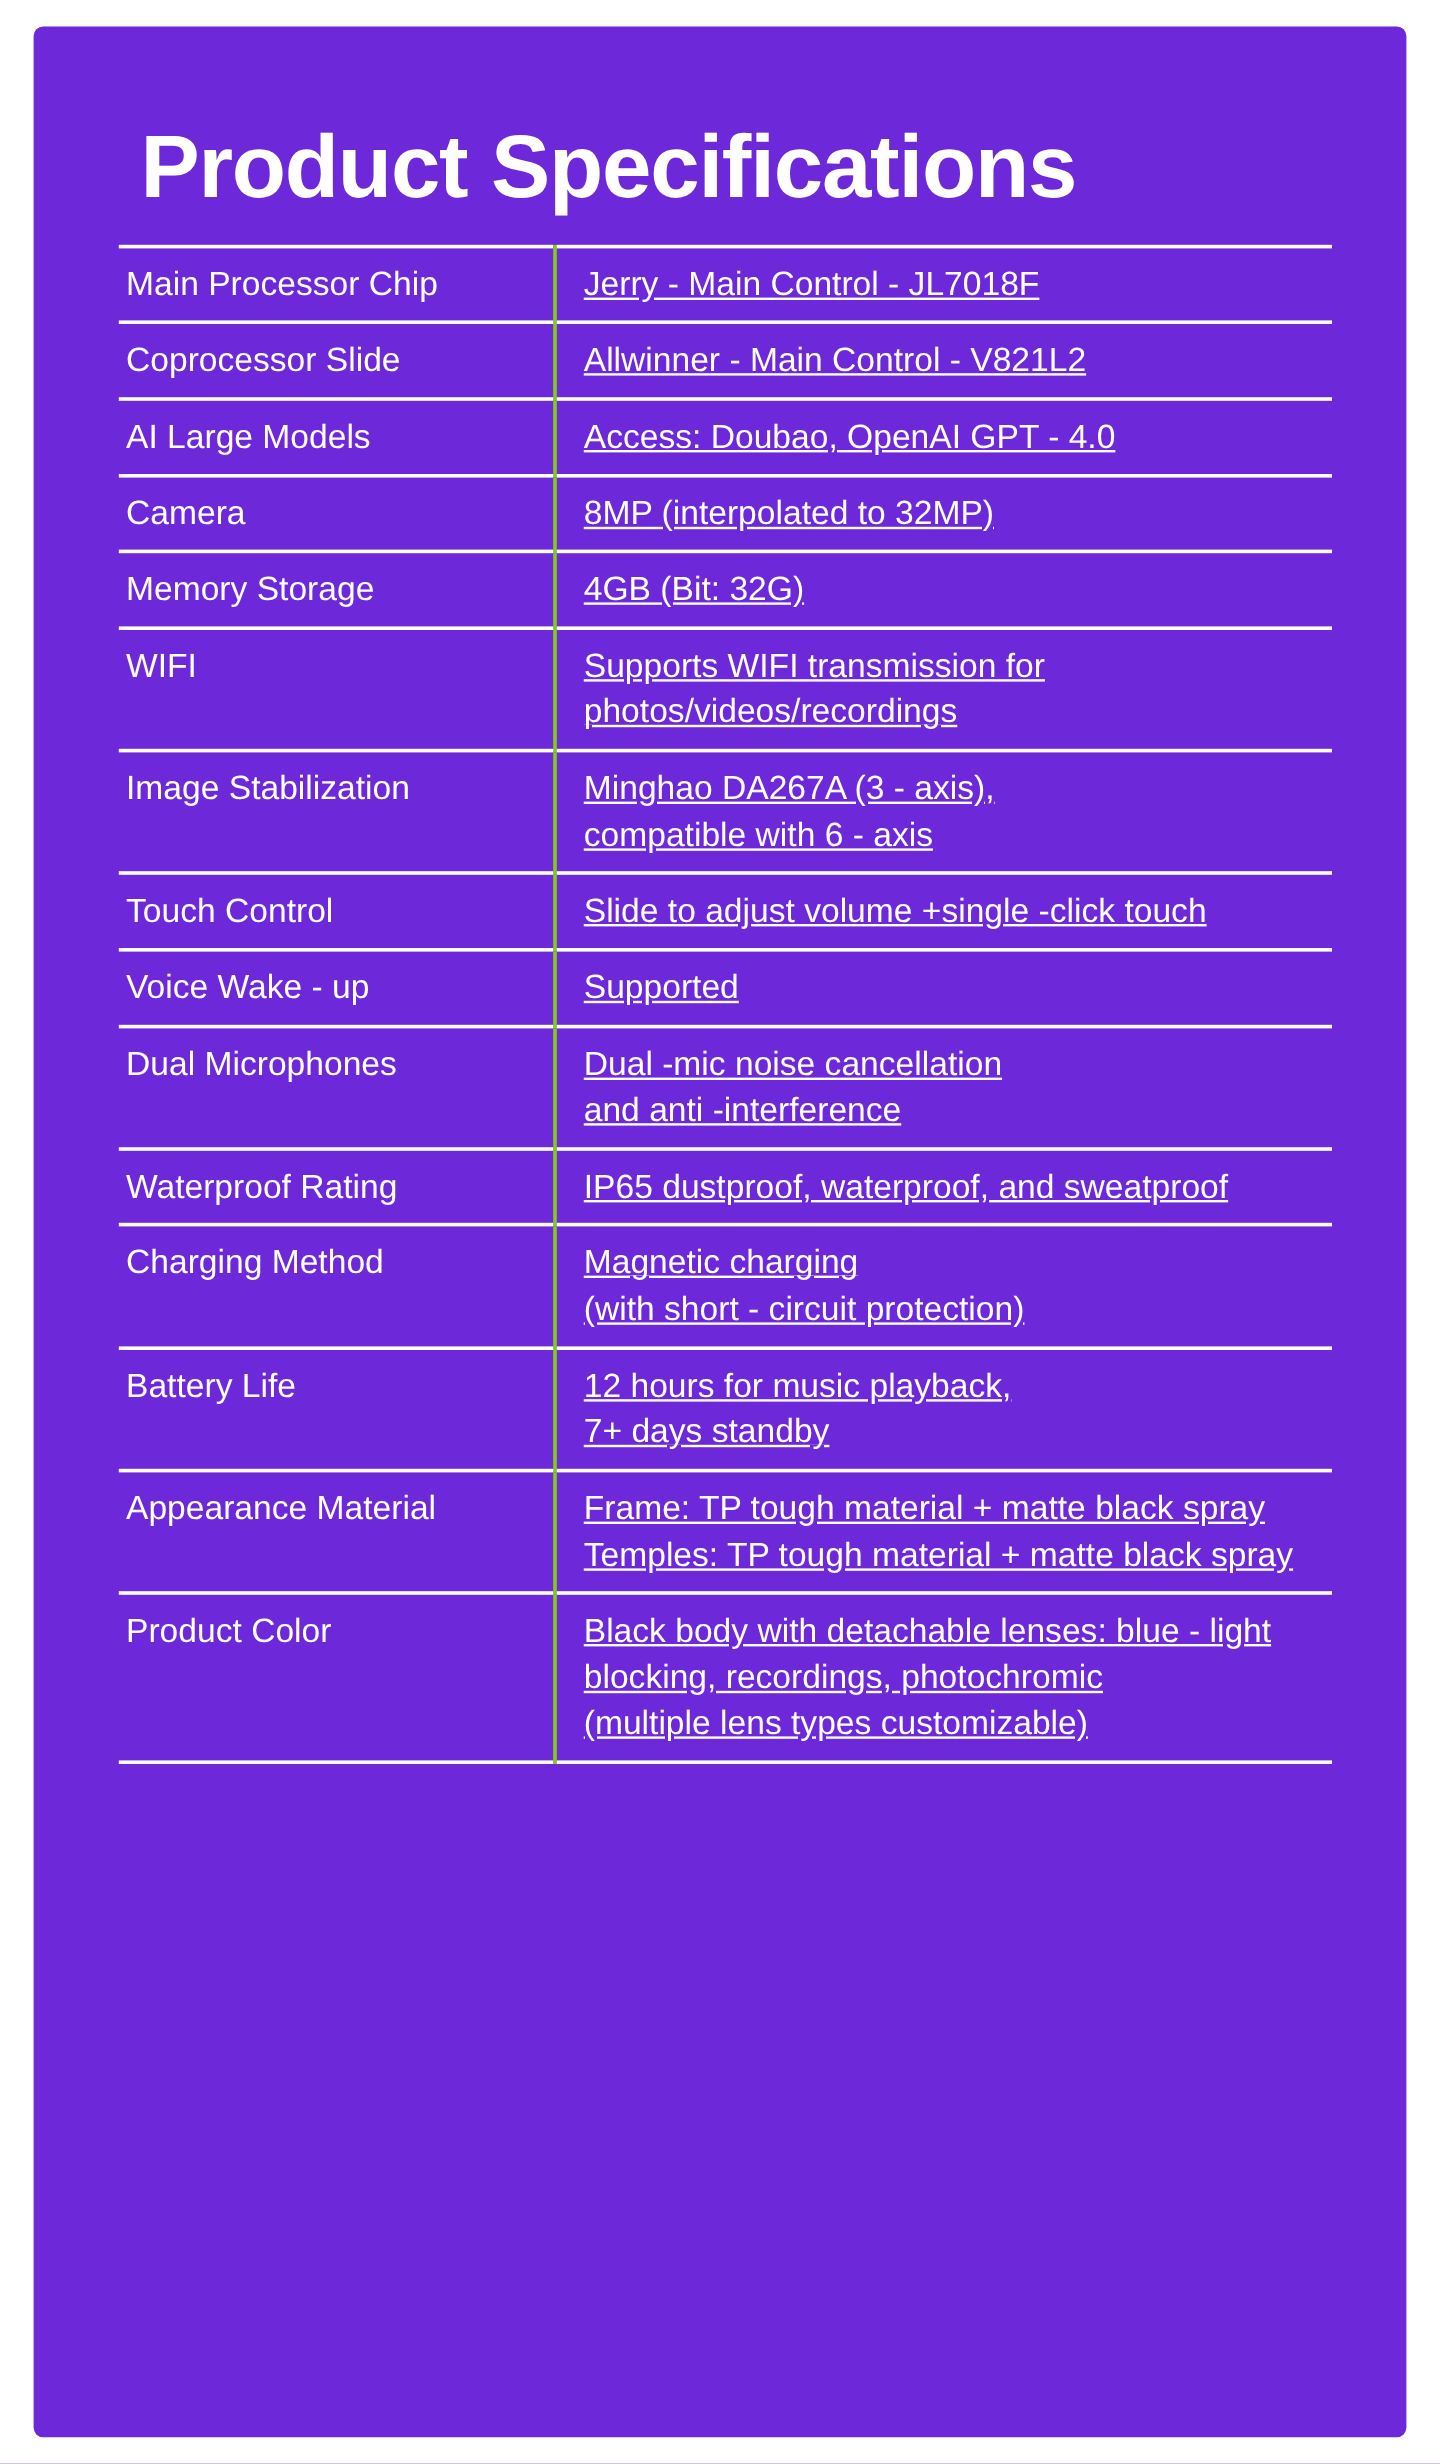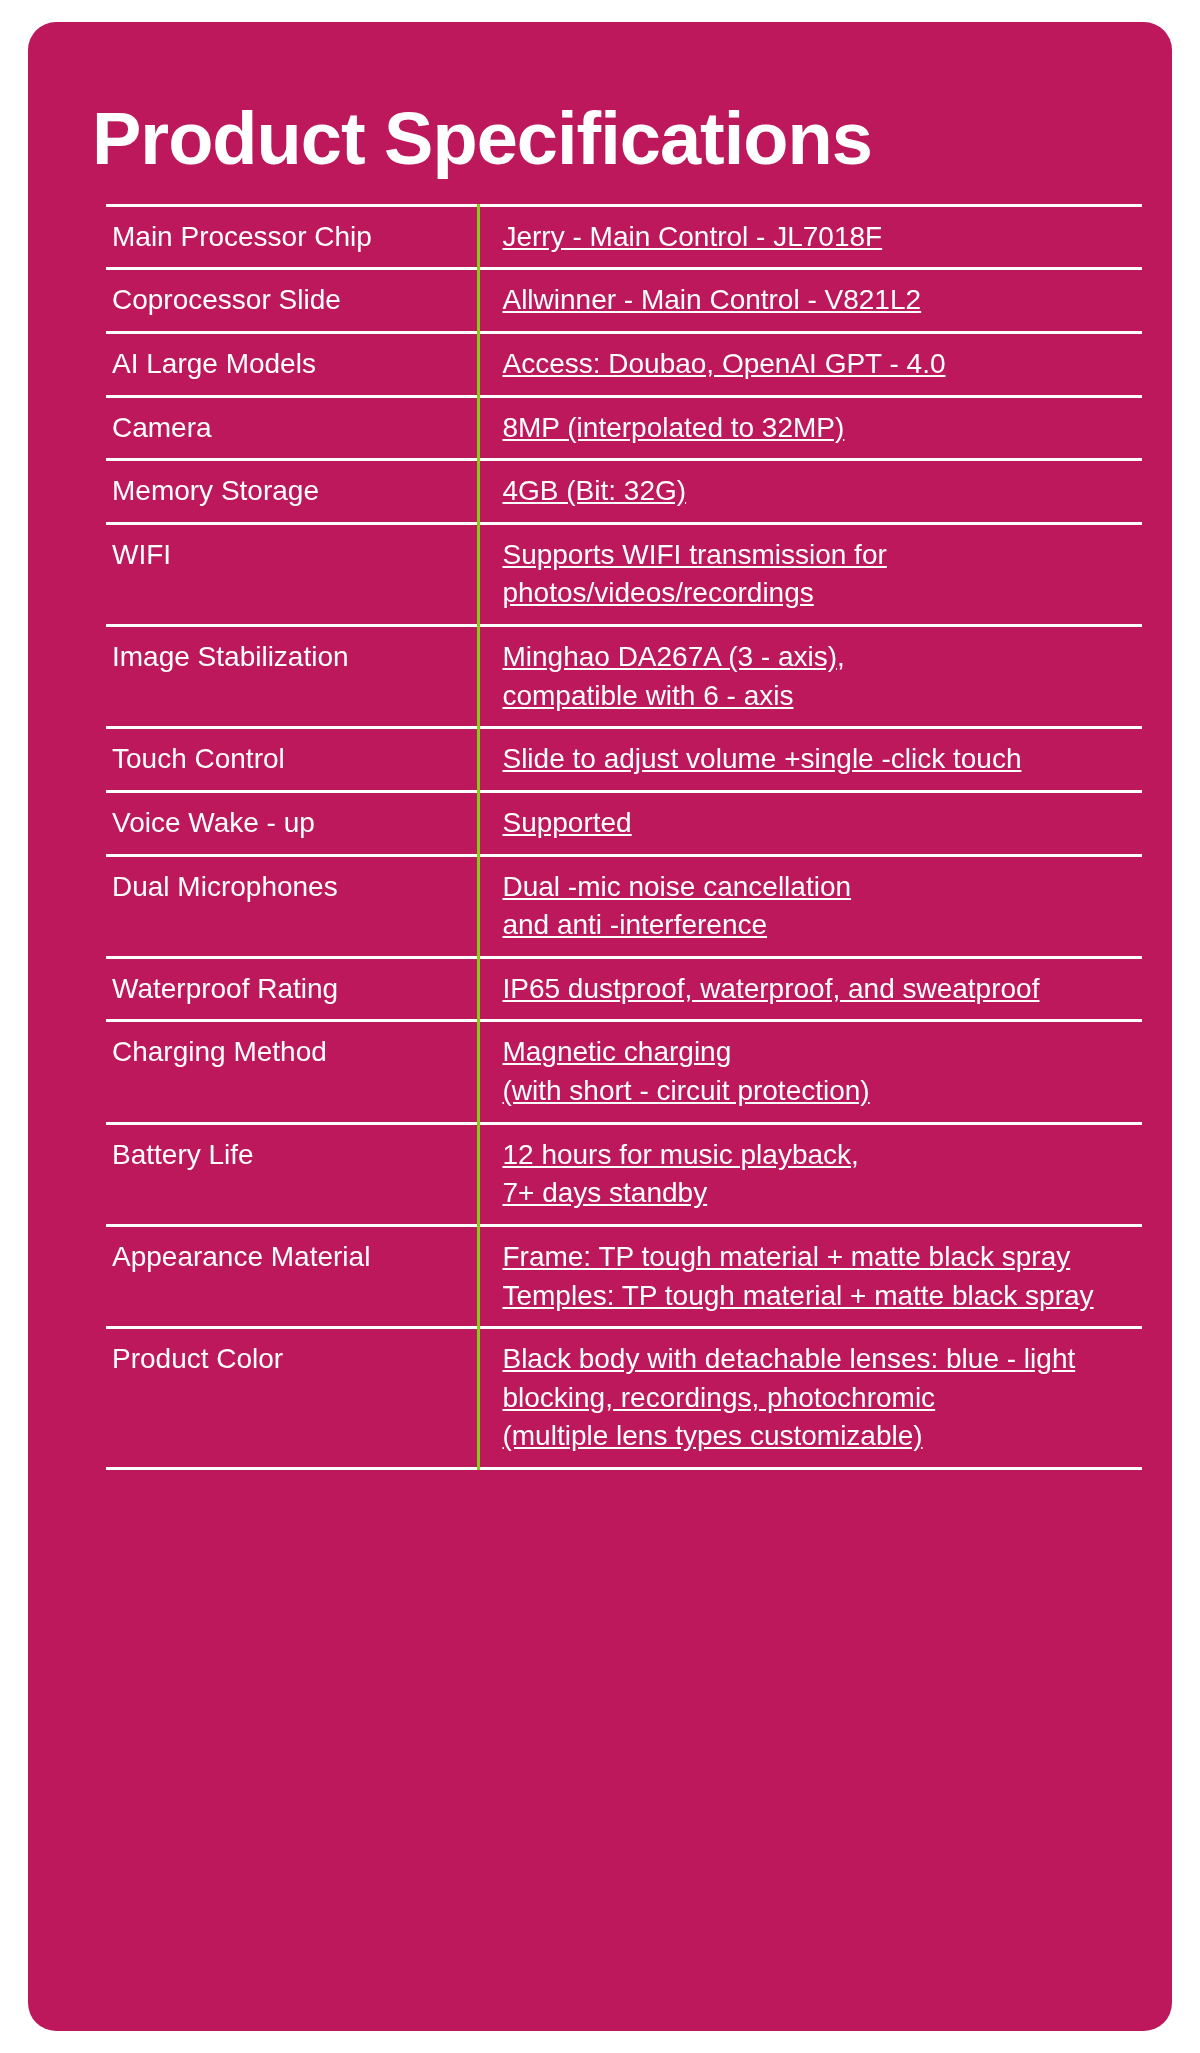--- a/index.html
+++ b/index.html
@@ -16,41 +16,40 @@
   .page {
     width: 1200px;
     height: 2053px;
     background: #ffffff;
     box-sizing: border-box;
     padding: 22px 28px 22px 28px;
   }
   .card {
     width: 100%;
     height: 100%;
-    background: #be185d;
-    border-radius: 28px;
+    background: #6d28d9;
+    border-radius: 8px;
     box-sizing: border-box;
-    padding: 78px 62px 40px 46px;
+    padding: 78px 62px 40px 71px;
     position: relative;
     overflow: hidden;
   }
   .title {
     color: #ffffff;
     font-size: 74px;
     font-weight: bold;
     letter-spacing: -1px;
     text-align: left;
     margin: 0 0 26px 18px;
     line-height: 1.05;
   }
   table.spec {
     width: 100%;
     border-collapse: collapse;
     table-layout: fixed;
-    margin-left: 32px;
   }
   table.spec col.c1 { width: 36%; }
   table.spec col.c2 { width: 64%; }
   table.spec tr {
     border-top: 3px solid #ffffff;
   }
   table.spec tr.last-rule {
     border-bottom: 3px solid #ffffff;
   }
   table.spec td {

